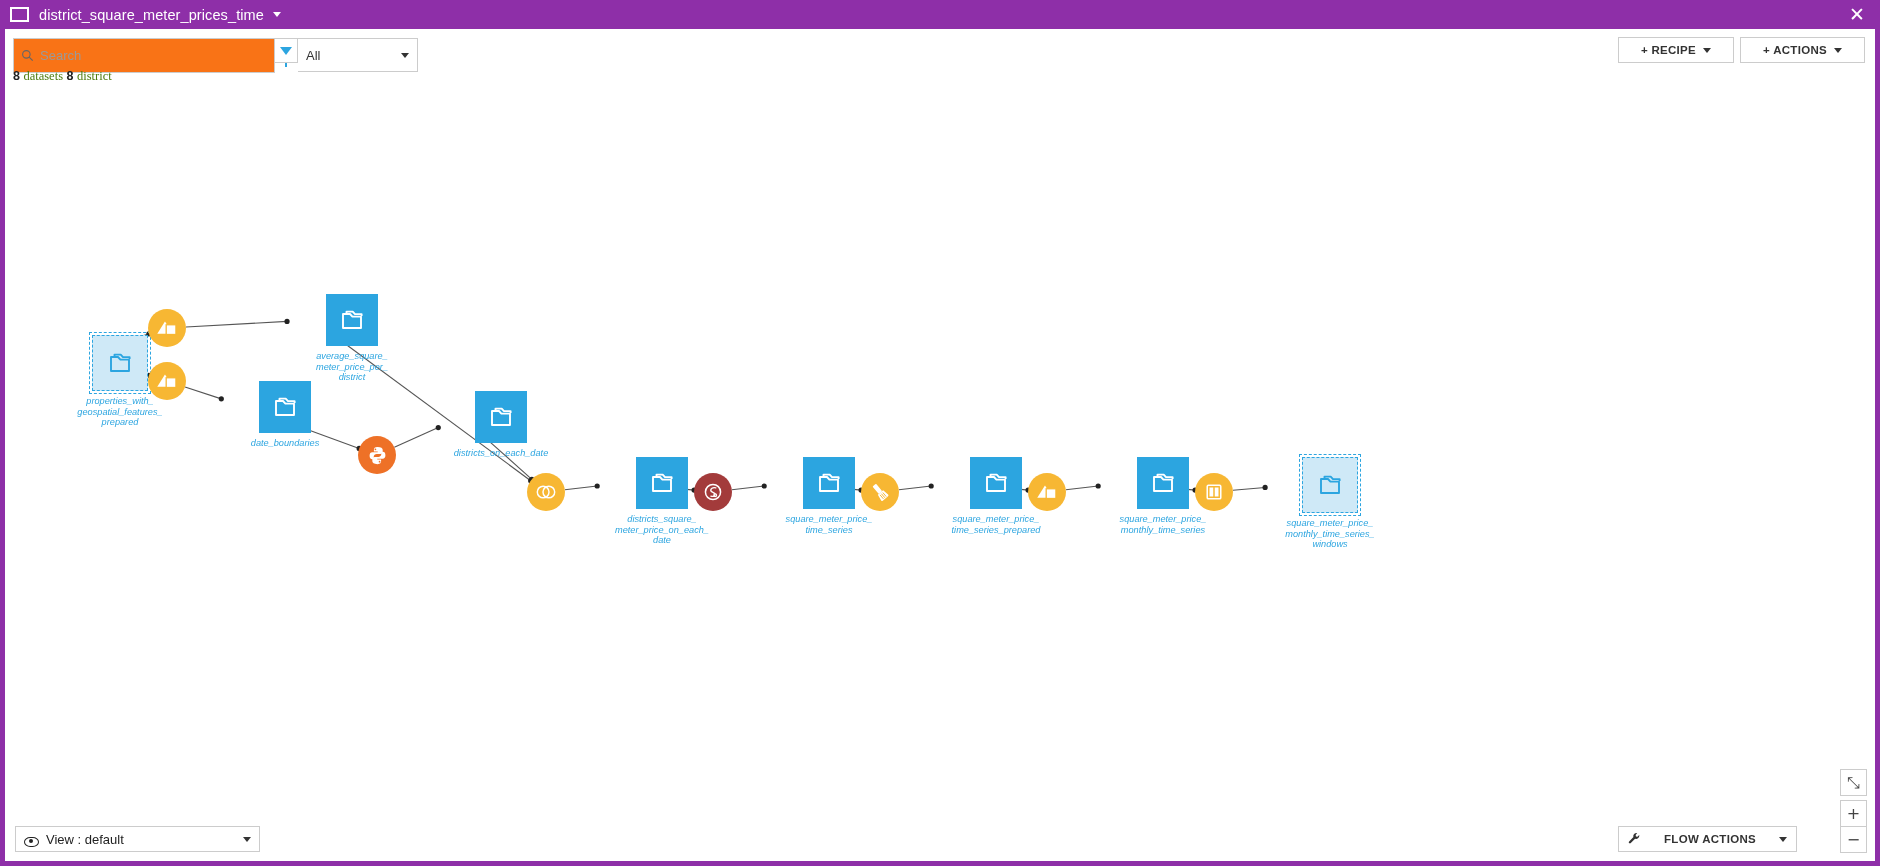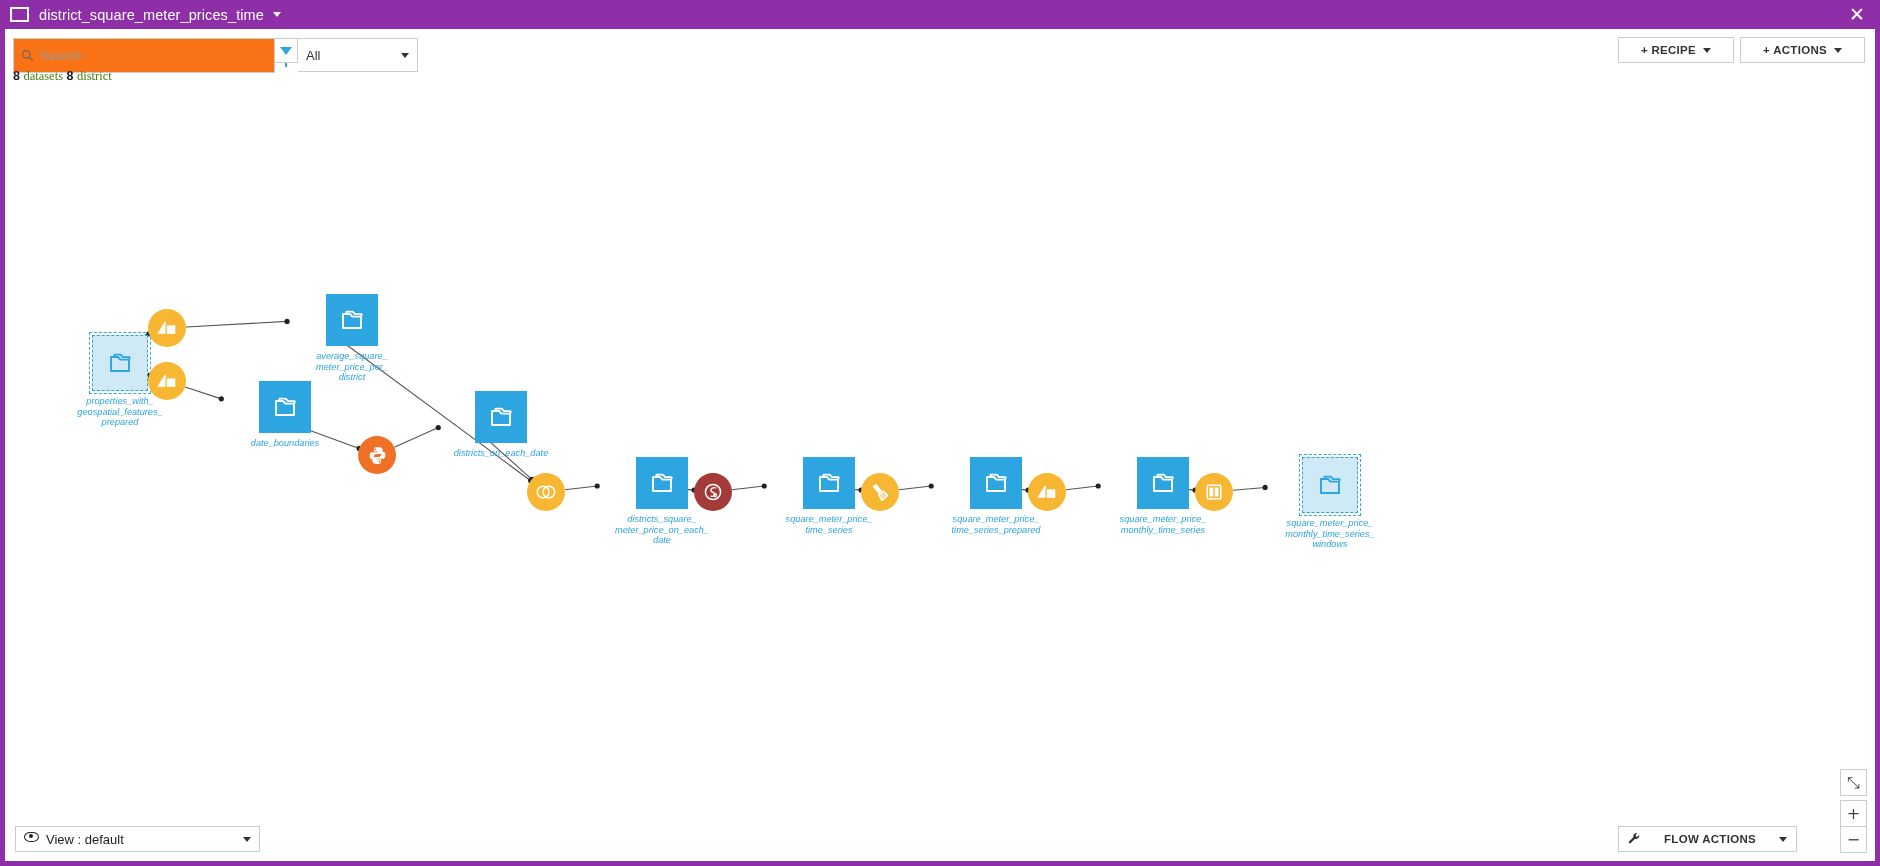--- a/index.html
+++ b/index.html
@@ -219,21 +219,21 @@
     border: 1px solid #cccccc;
     background: #ffffff;
     display: flex; align-items: center;
     padding: 0 8px;
     font-size: 13px; color: #222;
     gap: 7px;
     pointer-events: auto;
     cursor: pointer;
     justify-content: space-between;
   }
-  .vs-left { display: flex; align-items: flex-start; gap: 7px; }
+  .vs-left { display: flex; align-items: flex-end; gap: 7px; }
   .eye {
     width: 15px; height: 10px;
     border: 1.5px solid #222;
     border-radius: 50% 50% 50% 50% / 60% 60% 60% 60%;
     position: relative;
   }
   .eye:after {
     content: ""; position: absolute;
     width: 4px; height: 4px; border-radius: 50%;
     background: #222; left: 3.5px; top: 1.5px;

